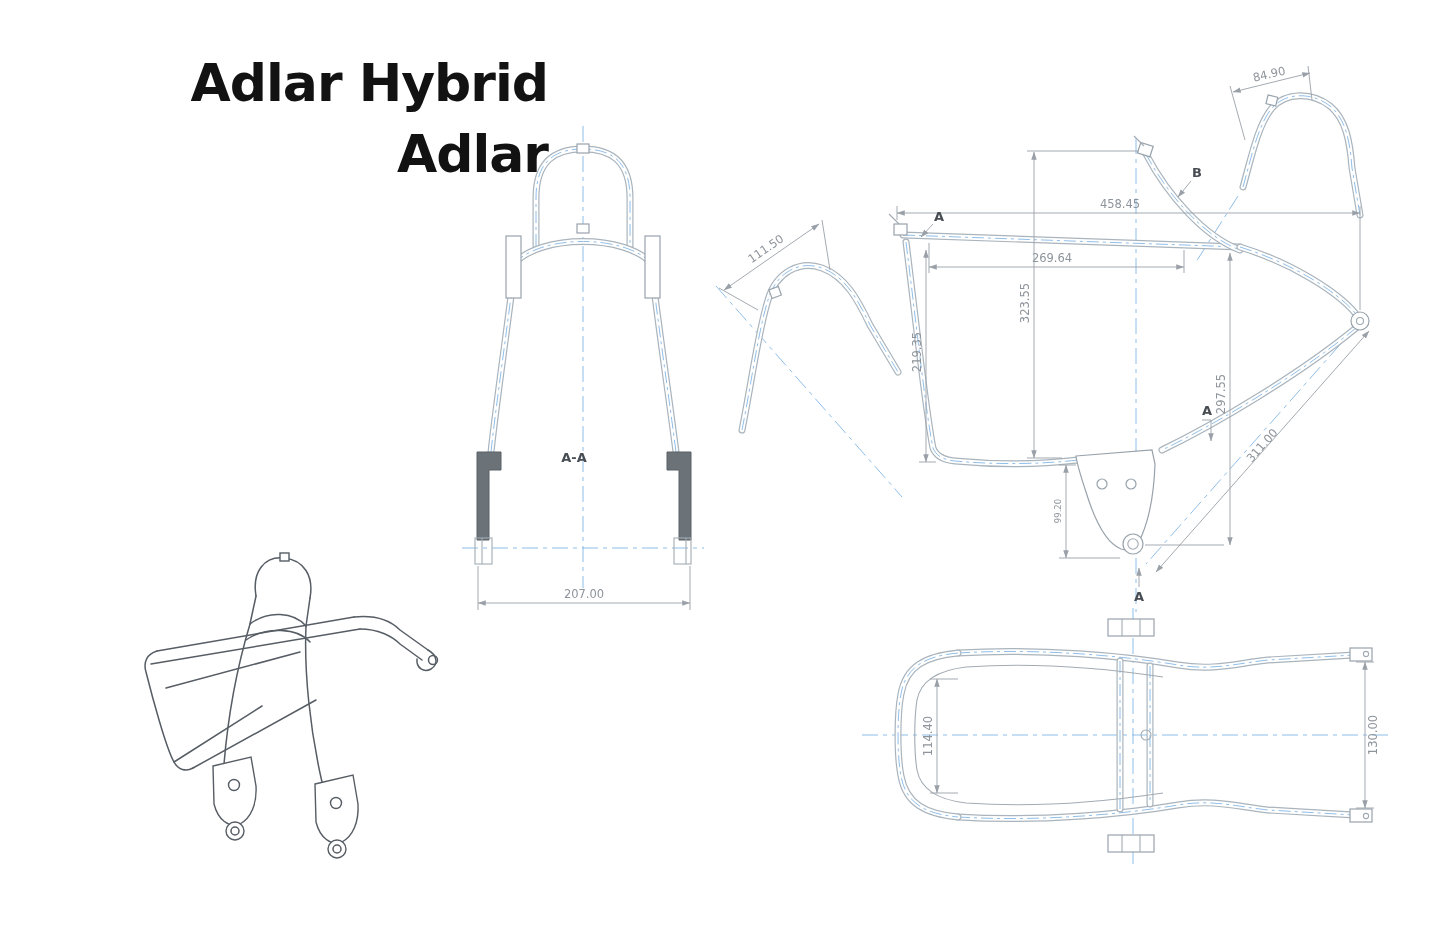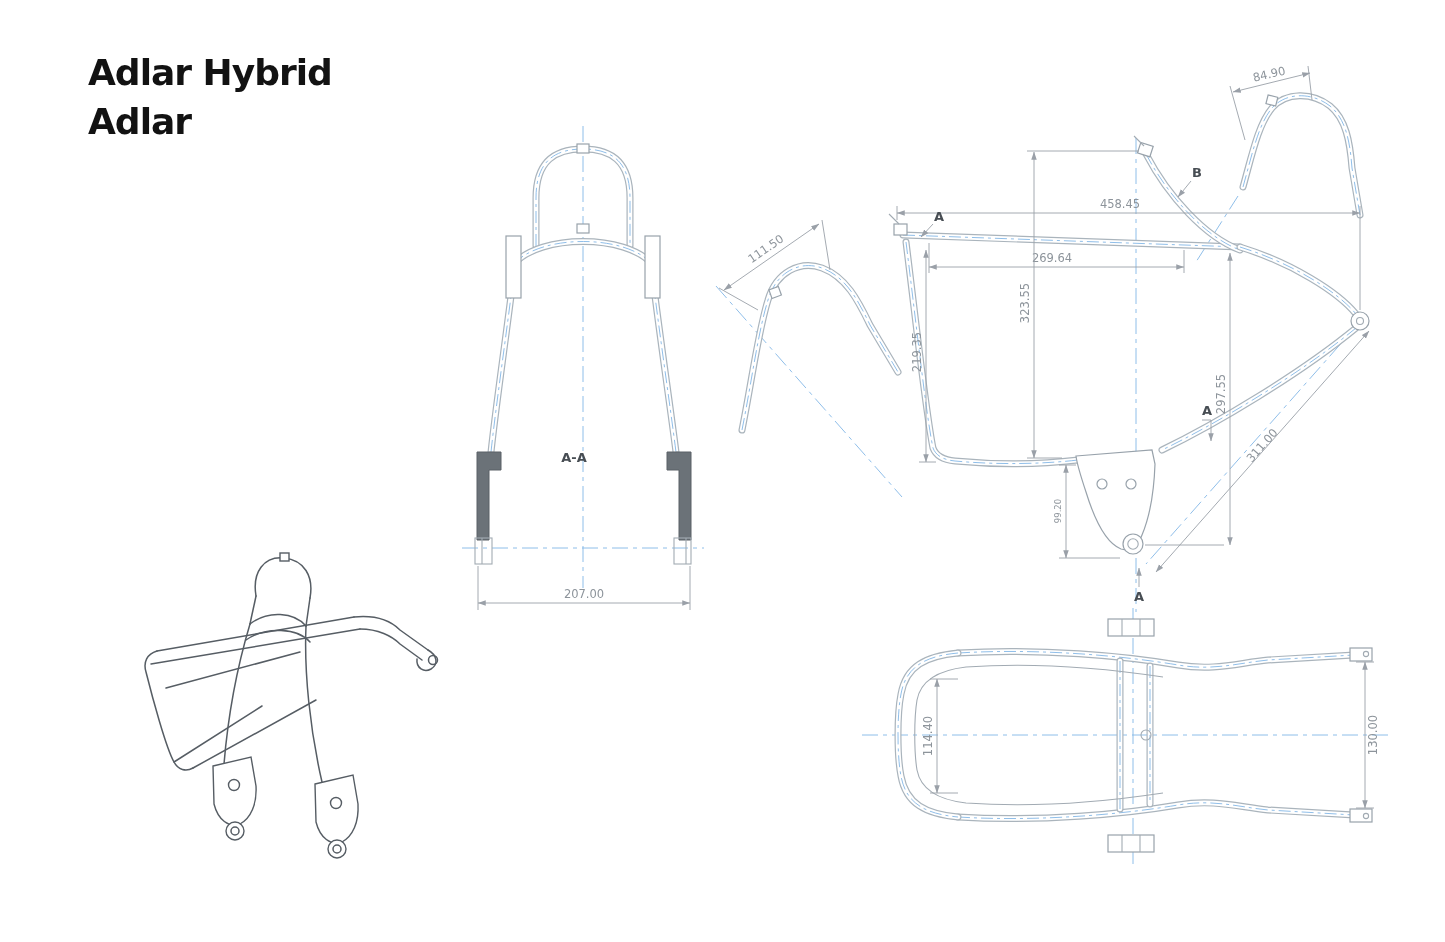--- a/index.html
+++ b/index.html
@@ -3,22 +3,23 @@
 <meta charset="utf-8">
 <style>
   html,body { margin:0; padding:0; background:#ffffff; }
   #canvas {
     position:relative; width:1445px; height:942px; background:#ffffff;
     overflow:hidden; font-family:"DejaVu Sans", sans-serif;
   }
   #title {
     position:absolute; left:88px; top:48px; width:460px;
     font-family:"DejaVu Sans", sans-serif;
-    font-weight:bold; font-size:36px; line-height:1.37; color:#121212;
+    font-weight:bold; font-size:52px; line-height:1.37; color:#121212;
     letter-spacing:-1px;
+    text-align:right;
   }
   svg { position:absolute; left:0; top:0; }
 
   .tube-o { fill:none; stroke:#aab4bc; stroke-width:7; stroke-linecap:round; stroke-linejoin:round; }
   .tube-i { fill:none; stroke:#ffffff; stroke-width:4.6; stroke-linecap:round; stroke-linejoin:round; }
   .tube-c { fill:none; stroke:#82b7e6; stroke-width:0.9; stroke-dasharray:12 4 3 4; }
   .thin   { fill:none; stroke:#a2abb3; stroke-width:1.1; }
   .fit    { fill:#ffffff; stroke:#98a2ab; stroke-width:1.2; }
   .plate  { fill:#6b7278; stroke:#5a6167; stroke-width:1; }
   .dim    { fill:none; stroke:#9aa0a8; stroke-width:0.9; }

